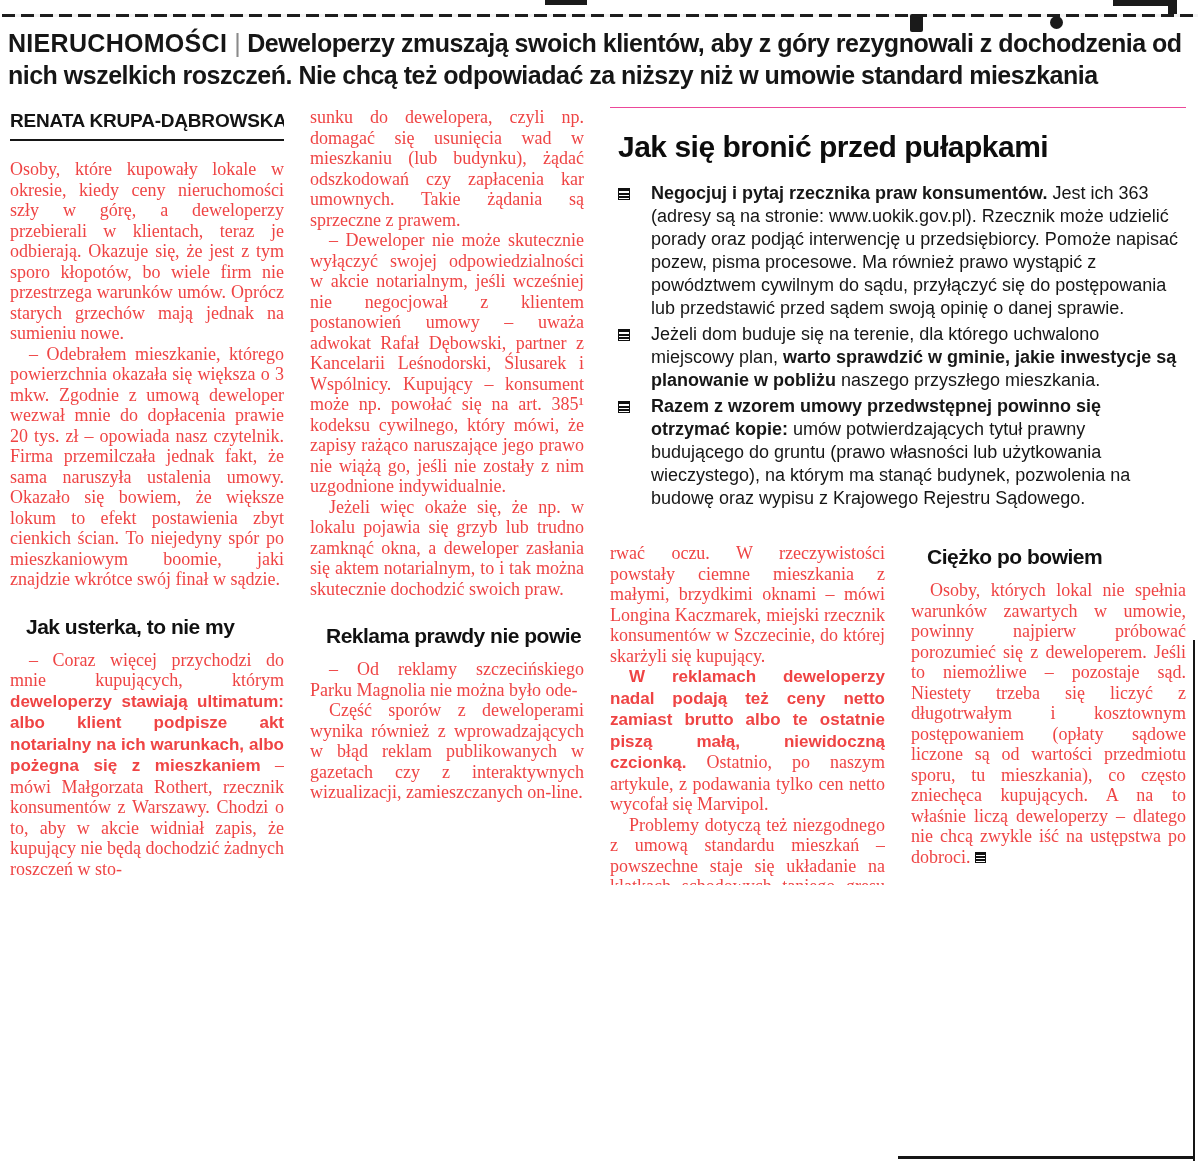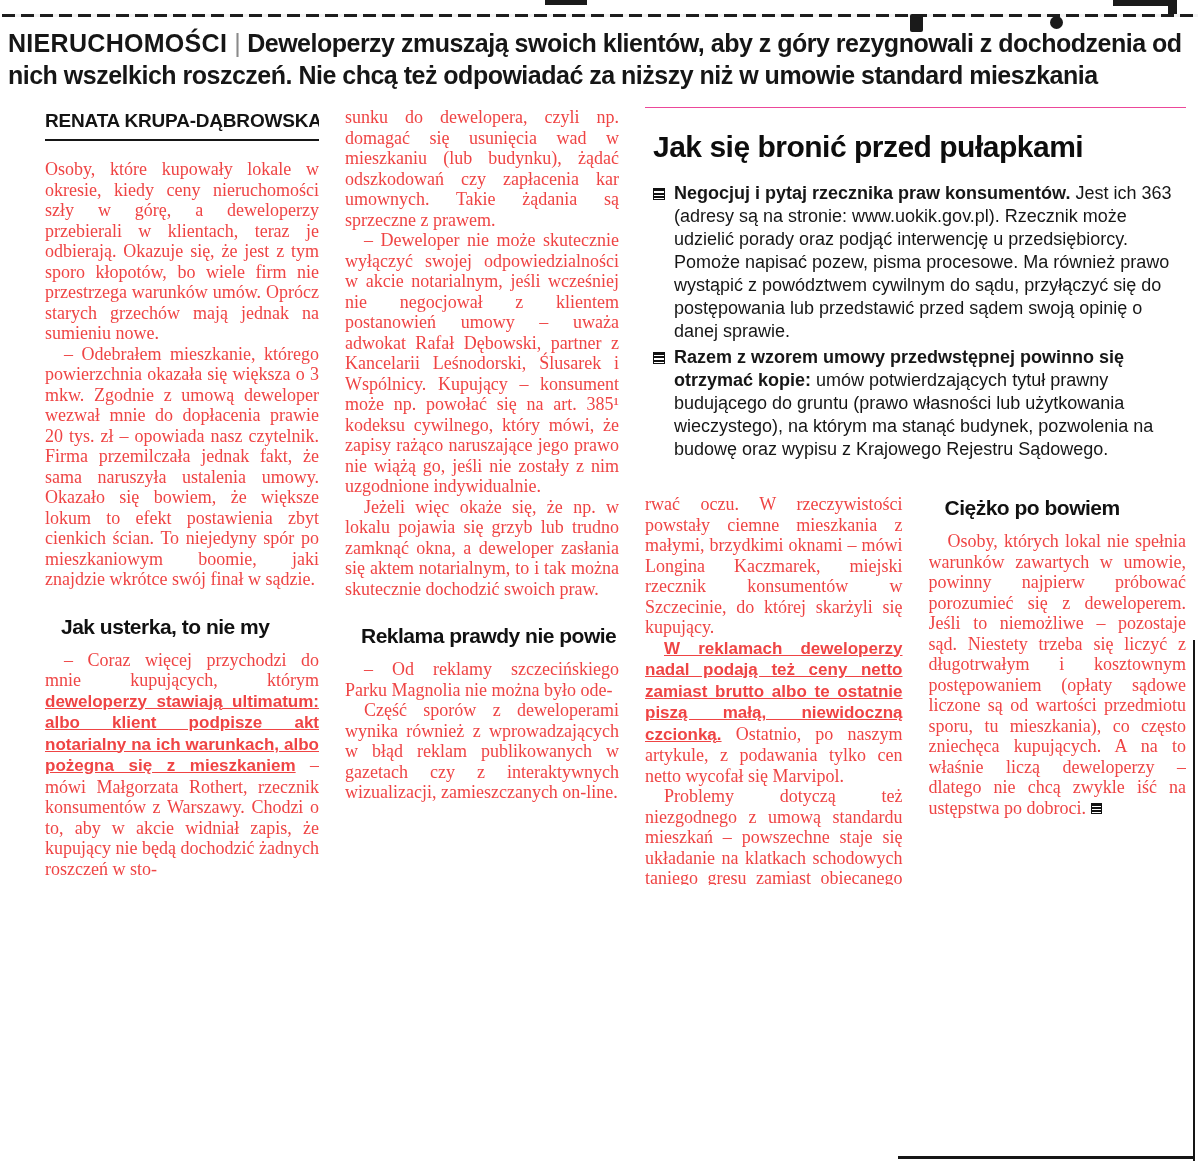--- a/index.html
+++ b/index.html
@@ -26,40 +26,40 @@
   
   .kicker-rule{height:3px;margin:14px 2px 0 2px;
     background:repeating-linear-gradient(90deg,#1d1d1d 0 13px,rgba(0,0,0,0.05) 13px 19px);}
   .kicker{padding:10px 10px 16px 8px;font-family:"Liberation Sans",sans-serif;
     font-weight:700;font-size:25px;line-height:32px;letter-spacing:-0.5px;color:#161616;}
   .kicker-cat{letter-spacing:0.3px;}
   .kicker-sep{font-weight:400;color:#8a8a8a;padding:0 7px;}
 
   
   .content{display:grid;grid-template-columns:274px 274px 1fr;column-gap:26px;
-    padding:0 14px 0 10px;height:778px;overflow:hidden;margin-left:35px;}
+    padding:0 14px 0 10px;height:778px;overflow:hidden;}
   .col{overflow:hidden;}
 
   .byline{font-family:"Liberation Sans",sans-serif;font-weight:700;font-size:19px;
     letter-spacing:-0.2px;padding-top:3px;white-space:nowrap;}
   .byline-rule{border-bottom:2.5px solid #161616;margin:7px 0 18px 0;}
 
   p.body{margin:0;text-align:justify;font-size:18px;line-height:20.5px;color:#ef4444;
     font-family:"Liberation Serif",serif;}
   p.indent{text-indent:19px;}
-  .emph{font-family:"Liberation Sans",sans-serif;font-weight:700;font-size:17px;text-decoration:underline;}
+  .emph{font-family:"Liberation Sans",sans-serif;font-weight:700;font-size:17px;}
 
   h3.sec{font-family:"Liberation Sans",sans-serif;font-weight:700;font-size:21px;
     line-height:24px;letter-spacing:-0.5px;margin:25px 0 11px 0;padding-left:16px;color:#111;}
 
   
   .infobox{border-top:1px solid #ec4899;padding:10px 8px 0 8px;}
   .infobox h2{font-family:"Liberation Sans",sans-serif;font-weight:700;font-size:30px;
     letter-spacing:-0.5px;margin:12px 0 18px 0;color:#0d0d0d;}
-  .bullet{display:flex;gap:9px;font-family:"Liberation Sans",sans-serif;
+  .bullet{display:flex;gap:21px;font-family:"Liberation Sans",sans-serif;
     font-size:18px;line-height:23px;color:#161616;margin-bottom:3px;text-align:left;}
   .bullet-marker{flex:0 0 auto;width:10px;height:10px;margin-top:6px;
     background:repeating-linear-gradient(#111 0 2px,#fff 2px 3.5px);
     border:1px solid #111;}
   .bullet b{font-weight:700;}
 
   .lower{margin-top:33px;display:grid;grid-template-columns:1fr 1fr;column-gap:26px;}
   .lower h3.sec{margin-top:2px;}
 
   .endmark{display:inline-block;width:9px;height:9px;margin-left:5px;
@@ -111,20 +111,24 @@
     <div>
 
       <div class="infobox">
         <h2>Jak się bronić przed pułapkami</h2>
 
         <div class="bullet">
           <span class="bullet-marker"></span>
           <div><span></span><b>Negocjuj i pytaj rzecznika praw konsumentów.</b><span> Jest ich 363 (adresy są na stronie: www.uokik.gov.pl). Rzecznik może udzielić porady oraz podjąć interwencję u przedsiębiorcy. Pomoże napisać pozew, pisma procesowe. Ma również prawo wystąpić z powództwem cywilnym do sądu, przyłączyć się do postępowania lub przedstawić przed sądem swoją opinię o danej sprawie.</span></div>
         </div>
 
+        <div class="bullet">
+          <span class="bullet-marker"></span>
+          <div><span>Jeżeli dom buduje się na terenie, dla którego uchwalono miejscowy plan, </span><b>warto sprawdzić w gminie, jakie inwestycje są planowanie w pobliżu</b><span> naszego przyszłego mieszkania.</span></div>
+        </div>
 
         <div class="bullet">
           <span class="bullet-marker"></span>
           <div><span></span><b>Razem z wzorem umowy przedwstępnej powinno się otrzymać kopie:</b><span> umów potwierdzających tytuł prawny budującego do gruntu (prawo własności lub użytkowania wieczystego), na którym ma stanąć budynek, pozwolenia na budowę oraz wypisu z Krajowego Rejestru Sądowego.</span></div>
         </div>
       </div>
 
       <div class="lower">
 
         <div class="col">

